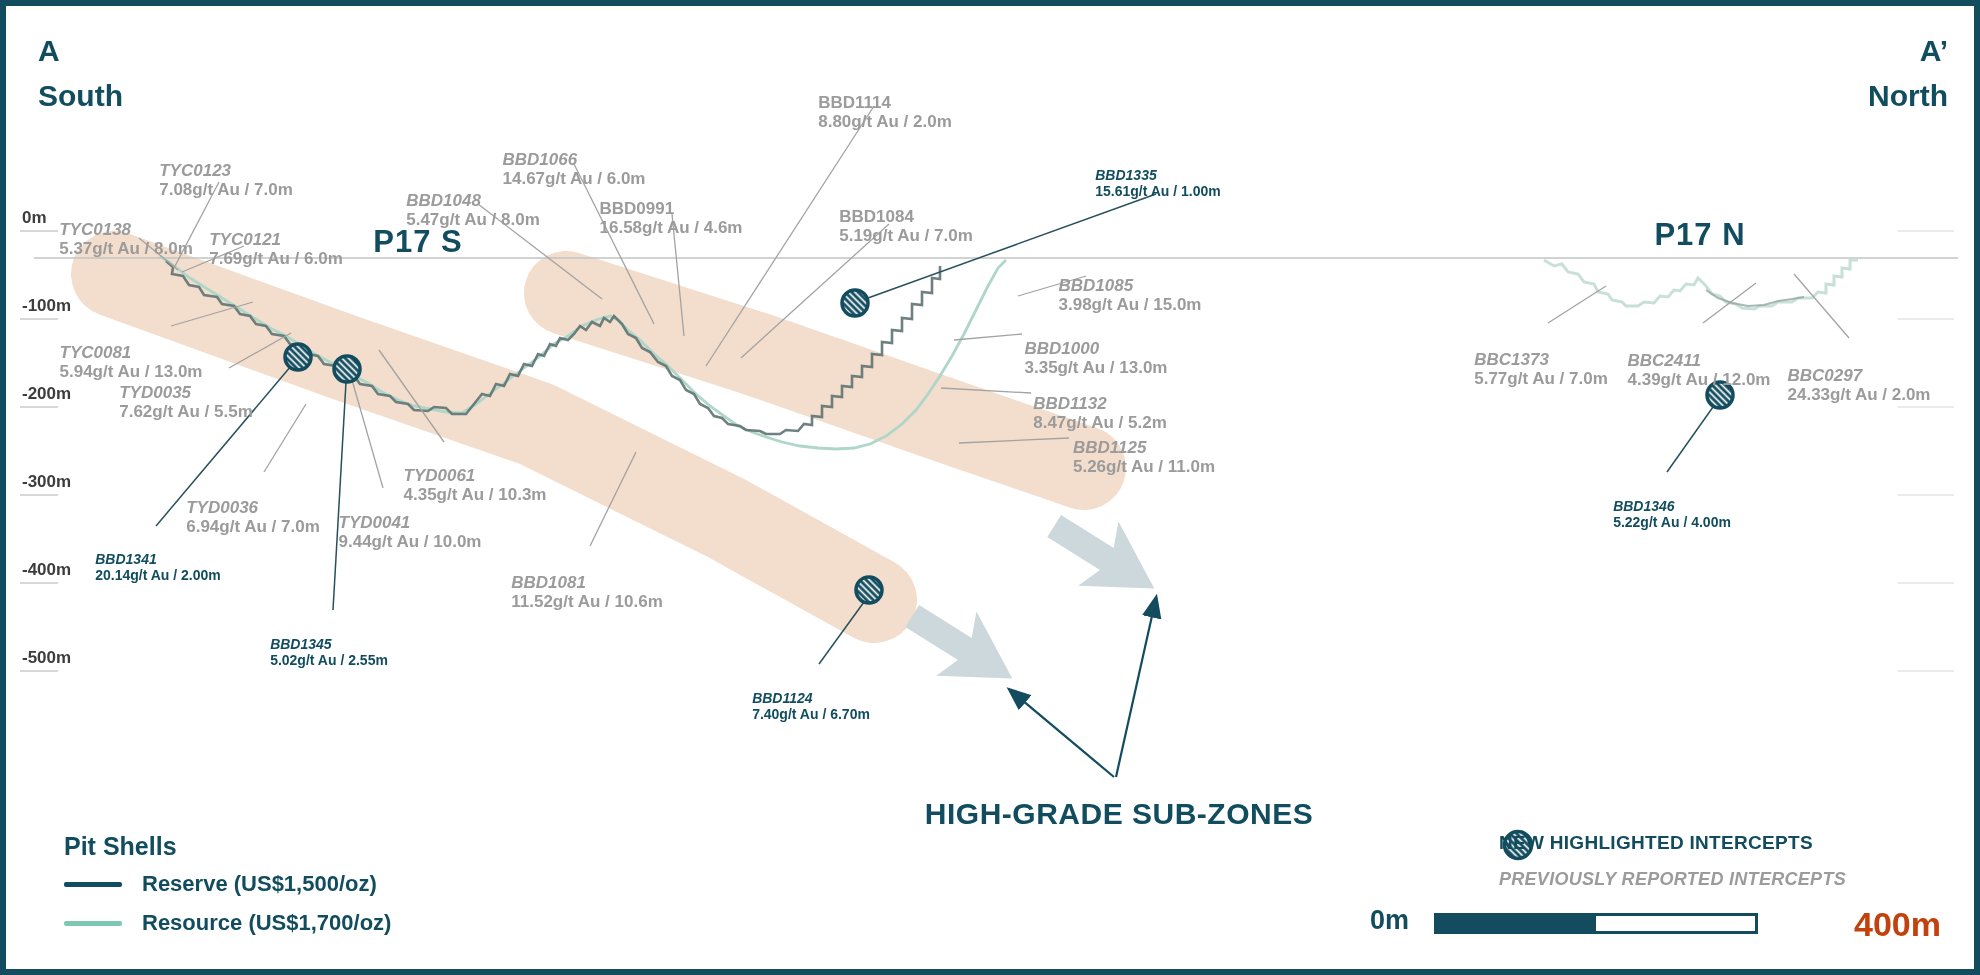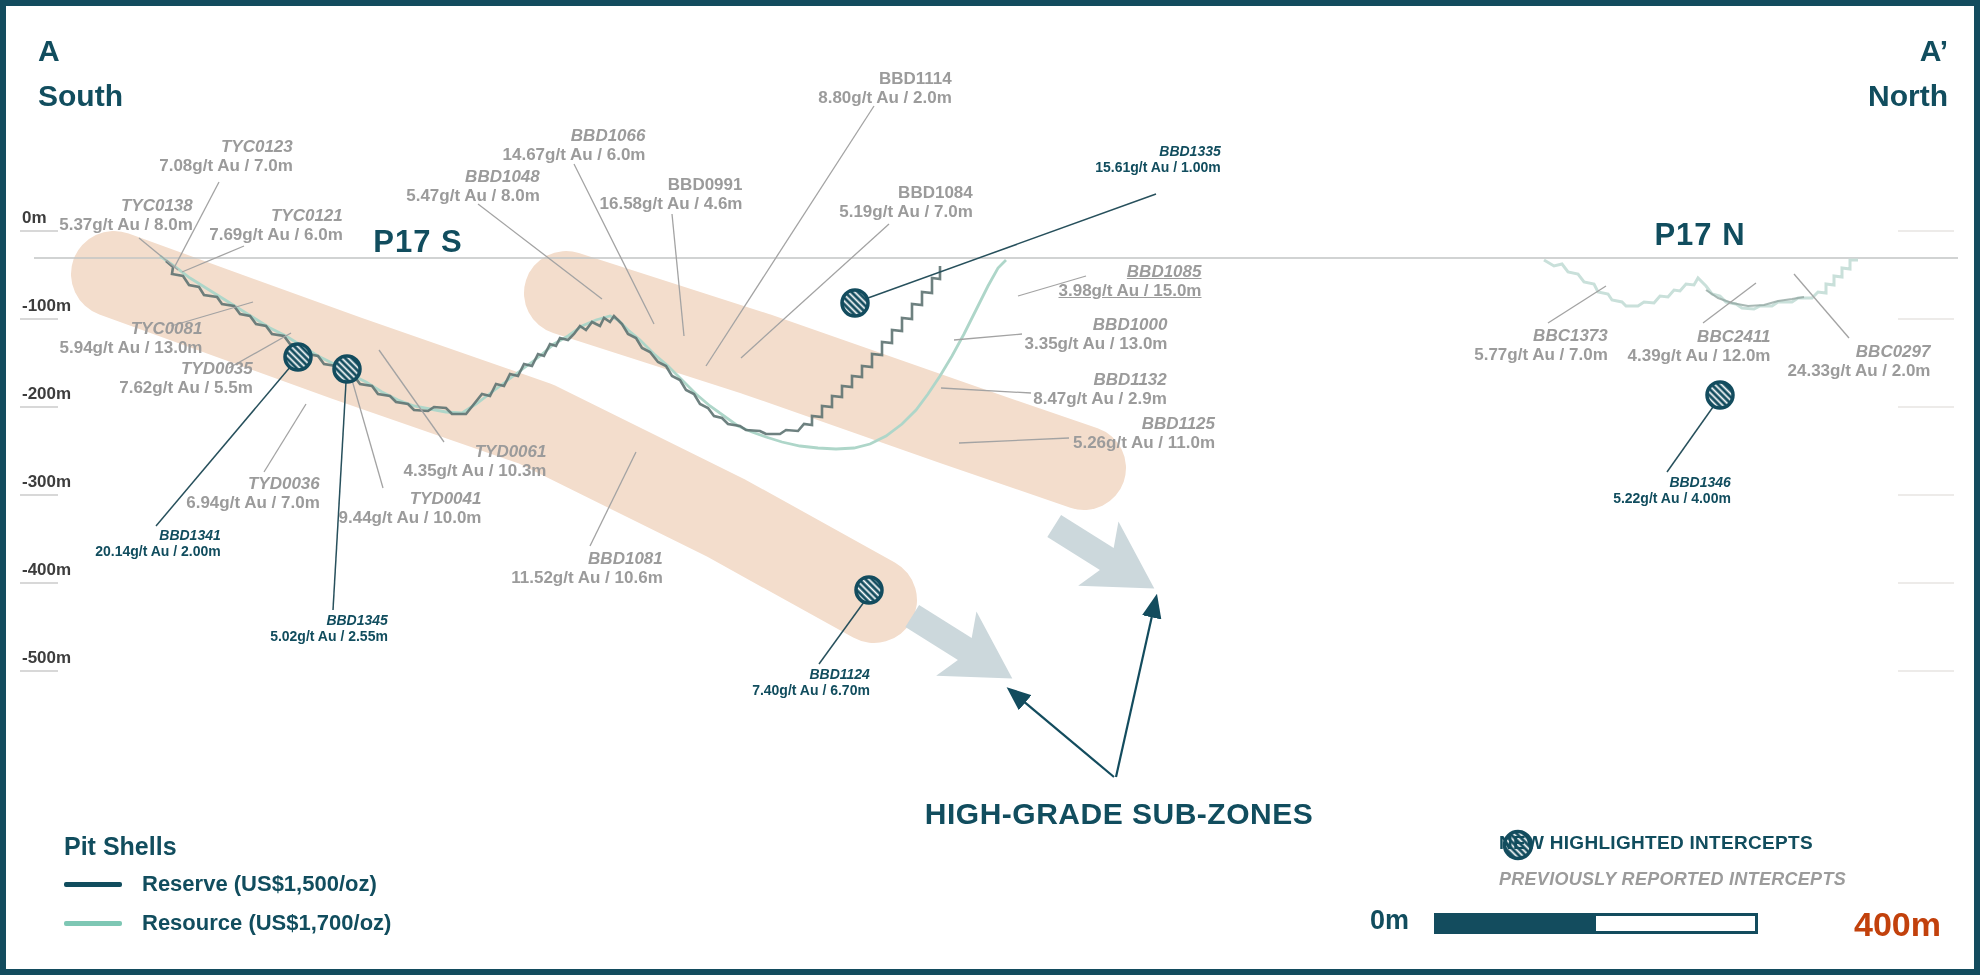--- a/index.html
+++ b/index.html
@@ -1,22 +1,22 @@
 <!DOCTYPE html>
 <html><head>
 <meta charset="utf-8">
 <style>
   html,body{margin:0;padding:0;background:#ffffff;font-family:"Liberation Sans",sans-serif;}
   .stage{position:relative;width:1980px;height:975px;background:#ffffff;border:6px solid #134c5e;
          box-sizing:border-box;overflow:hidden;}
   svg.gfx{position:absolute;left:0;top:0;}
 
   
-  .dlabel{position:absolute;transform:translateX(-50%);text-align:right;color:#9b9b9b;
-          font-size:17px;font-weight:700;line-height:1.14;white-space:nowrap;}
+  .dlabel{position:absolute;transform:translateX(-50%);text-align:left;color:#9b9b9b;
+          font-size:17px;font-weight:700;line-height:1.14;white-space:nowrap;margin-top:24px;}
   .dlabel .dname.it{font-style:italic;}
   .dlabel.hl{color:#114d5e;font-size:14px;font-weight:800;}
   .dlabel.hl .dname{font-style:italic;}
 
   
   .depth{position:absolute;font-size:17px;font-weight:700;color:#3d3d3d;white-space:nowrap;}
 
   
   .section{position:absolute;color:#114d5e;font-weight:800;font-size:30px;line-height:1.5;white-space:pre-line;}
   .section.right{text-align:right;}
@@ -211,31 +211,31 @@
       <div class="dval">16.58g/t Au / 4.6m</div>
     </div>
     <div class="dlabel" style="left: 879px; top: 63px;">
       <div class="dname">BBD1114</div>
       <div class="dval">8.80g/t Au / 2.0m</div>
     </div>
     <div class="dlabel" style="left: 900px; top: 177px;">
       <div class="dname">BBD1084</div>
       <div class="dval">5.19g/t Au / 7.0m</div>
     </div>
-    <div class="dlabel" style="left: 1124px; top: 256px; text-decoration: underline;">
+    <div class="dlabel" style="left: 1124px; top: 246px;">
       <div class="dname it">BBD1085</div>
       <div class="dval">3.98g/t Au / 15.0m</div>
     </div>
     <div class="dlabel" style="left: 1090px; top: 309px;">
       <div class="dname it">BBD1000</div>
       <div class="dval">3.35g/t Au / 13.0m</div>
     </div>
     <div class="dlabel" style="left: 1094px; top: 364px;">
       <div class="dname it">BBD1132</div>
-      <div class="dval">8.47g/t Au / 2.9m</div>
+      <div class="dval">8.47g/t Au / 5.2m</div>
     </div>
     <div class="dlabel" style="left: 1138px; top: 408px;">
       <div class="dname it">BBD1125</div>
       <div class="dval">5.26g/t Au / 11.0m</div>
     </div>
     <div class="dlabel" style="left: 581px; top: 543px;">
       <div class="dname it">BBD1081</div>
       <div class="dval">11.52g/t Au / 10.6m</div>
     </div>
     <div class="dlabel" style="left: 1535px; top: 320px;">

